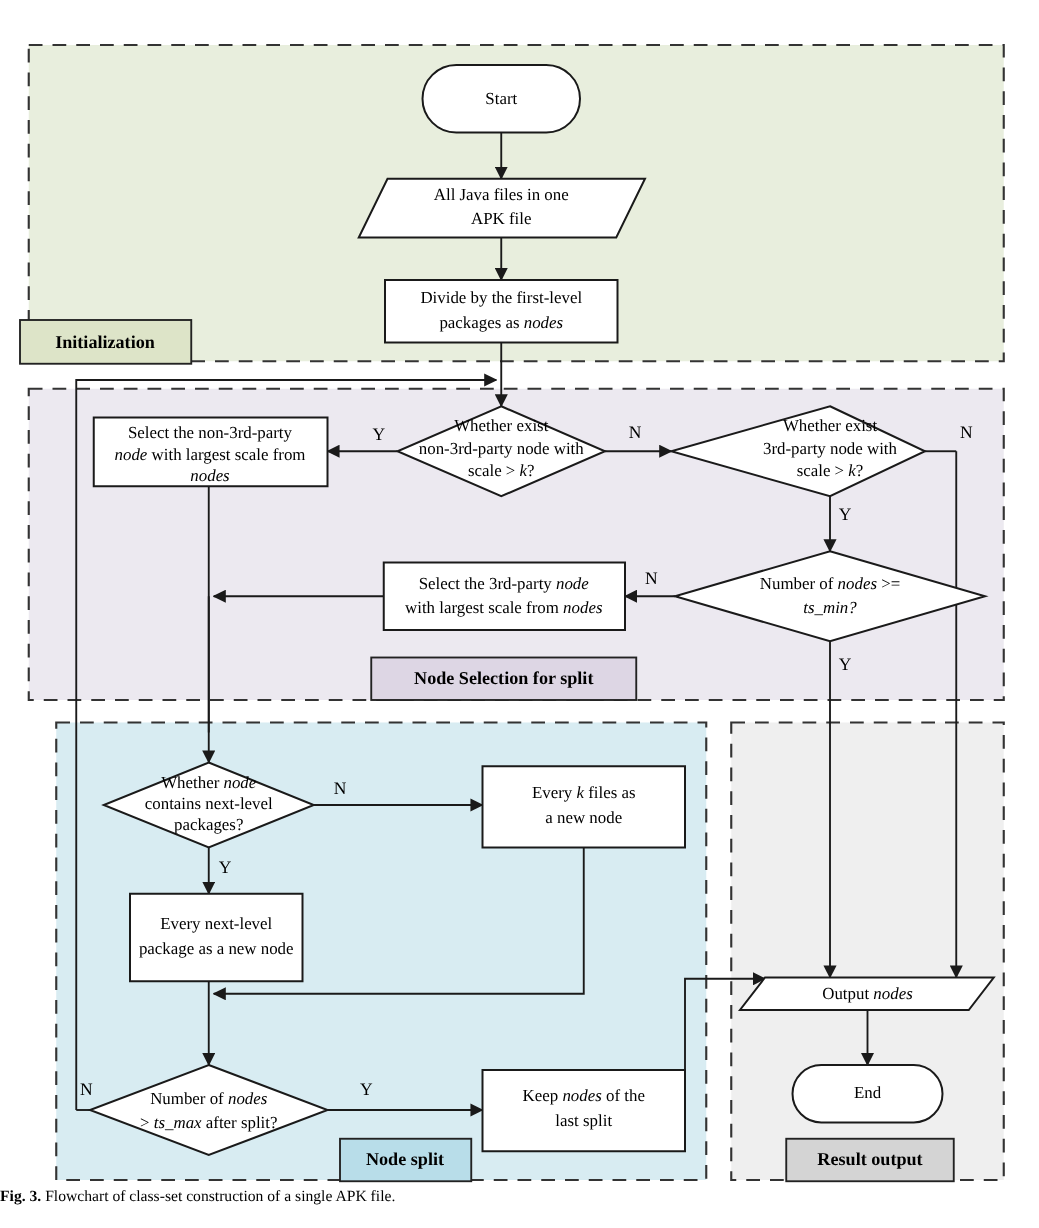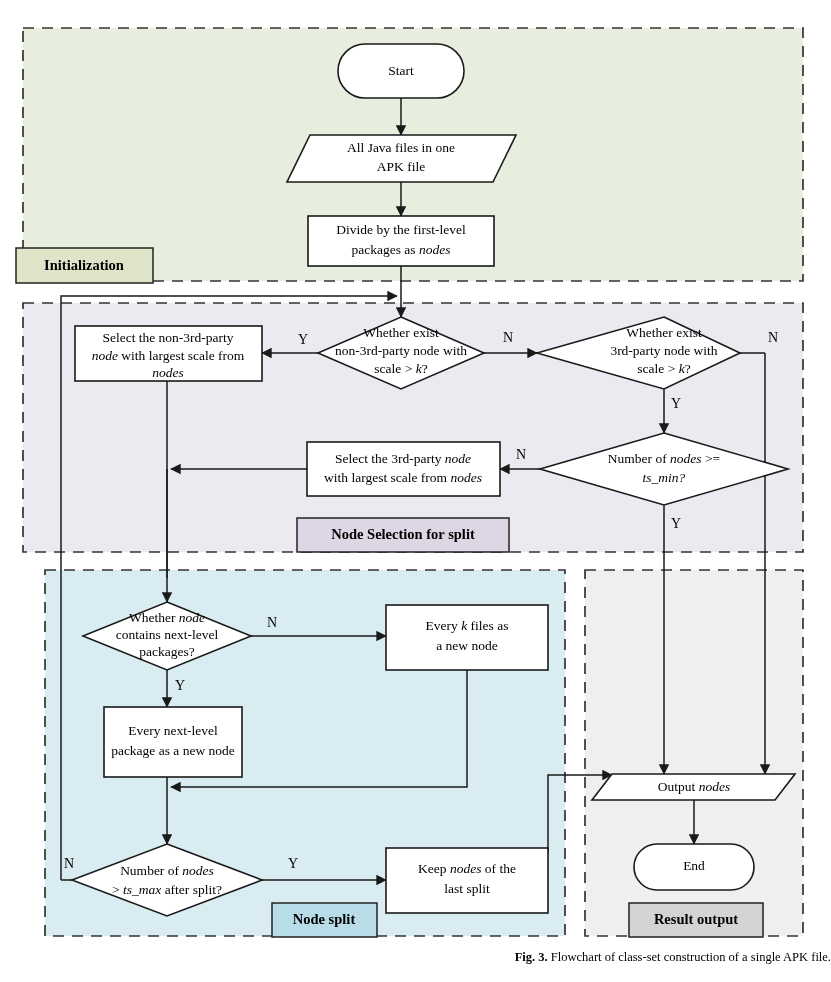--- a/index.html
+++ b/index.html
@@ -10,21 +10,21 @@
   body {
     width: 831px;
     height: 982px;
     font-family: "Liberation Serif", serif;
     color: #000;
     position: relative;
     overflow: hidden;
   }
   #flow-root {
     position: absolute;
-    left: 0; top: 8px;
+    left: 0; top: 16px;
     width: 831px;
     height: 870px;
   }
   svg { display: block; }
   .shape-fill { fill: #ffffff; stroke: #1a1a1a; stroke-width: 1.6; }
   .conn { stroke: #1a1a1a; stroke-width: 1.5; fill: none; }
   .node-text {
     font-family: "Liberation Serif", serif;
     font-size: 13.5px;
     fill: #000;
@@ -52,21 +52,21 @@
     font-size: 14.5px;
     fill: #000;
     text-anchor: middle;
     dominant-baseline: middle;
   }
   .caption {
     position: absolute;
     left: 0;
     top: 950px;
     width: 831px;
-    text-align: right;
+    text-align: left;
     font-family: "Liberation Serif", serif;
     font-size: 12.5px;
     color: #000;
   }
   .caption b { font-weight: bold; }
 </style>
 </head>
 <body>
 
 <div id="flow-root">

